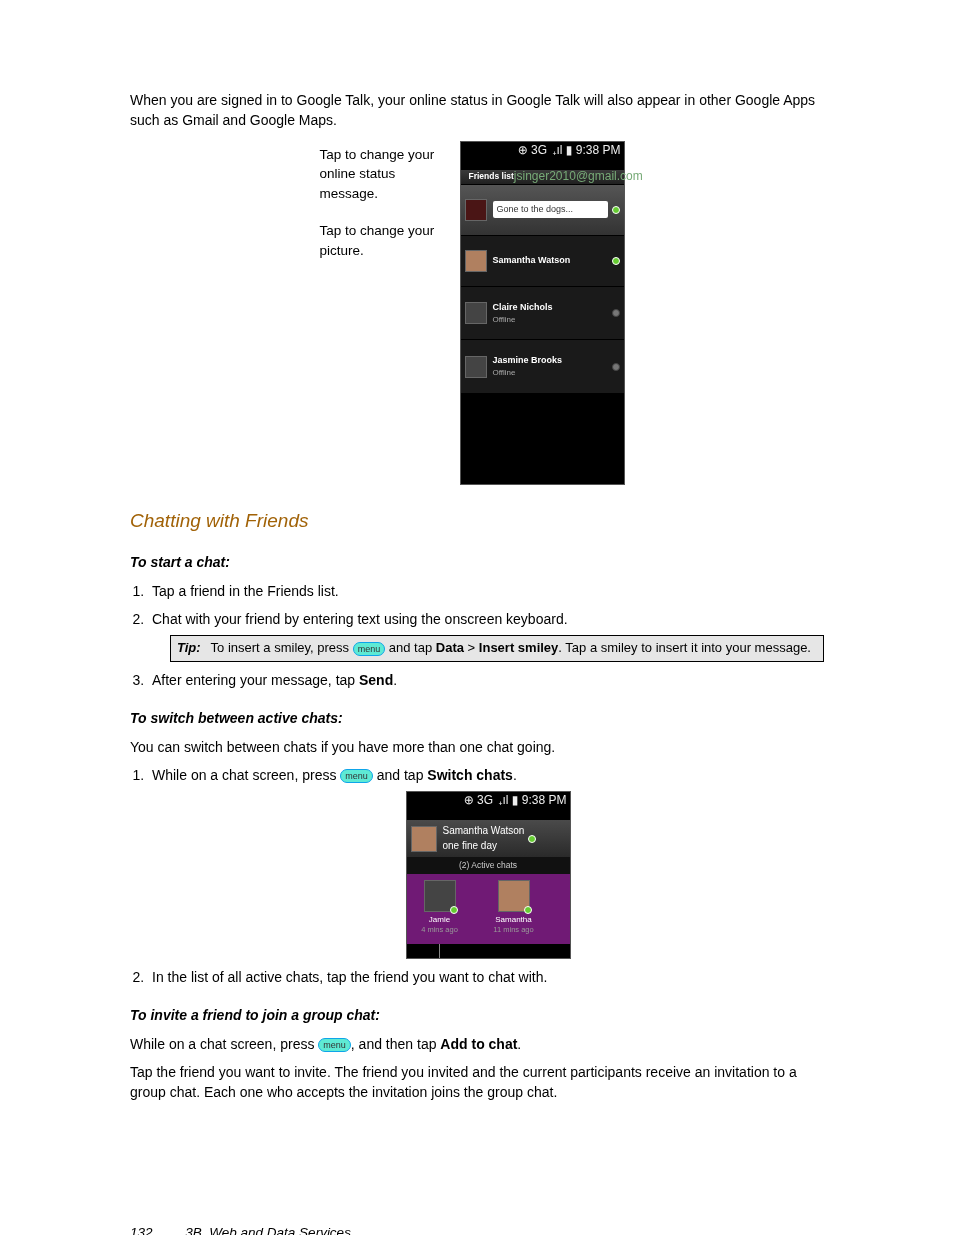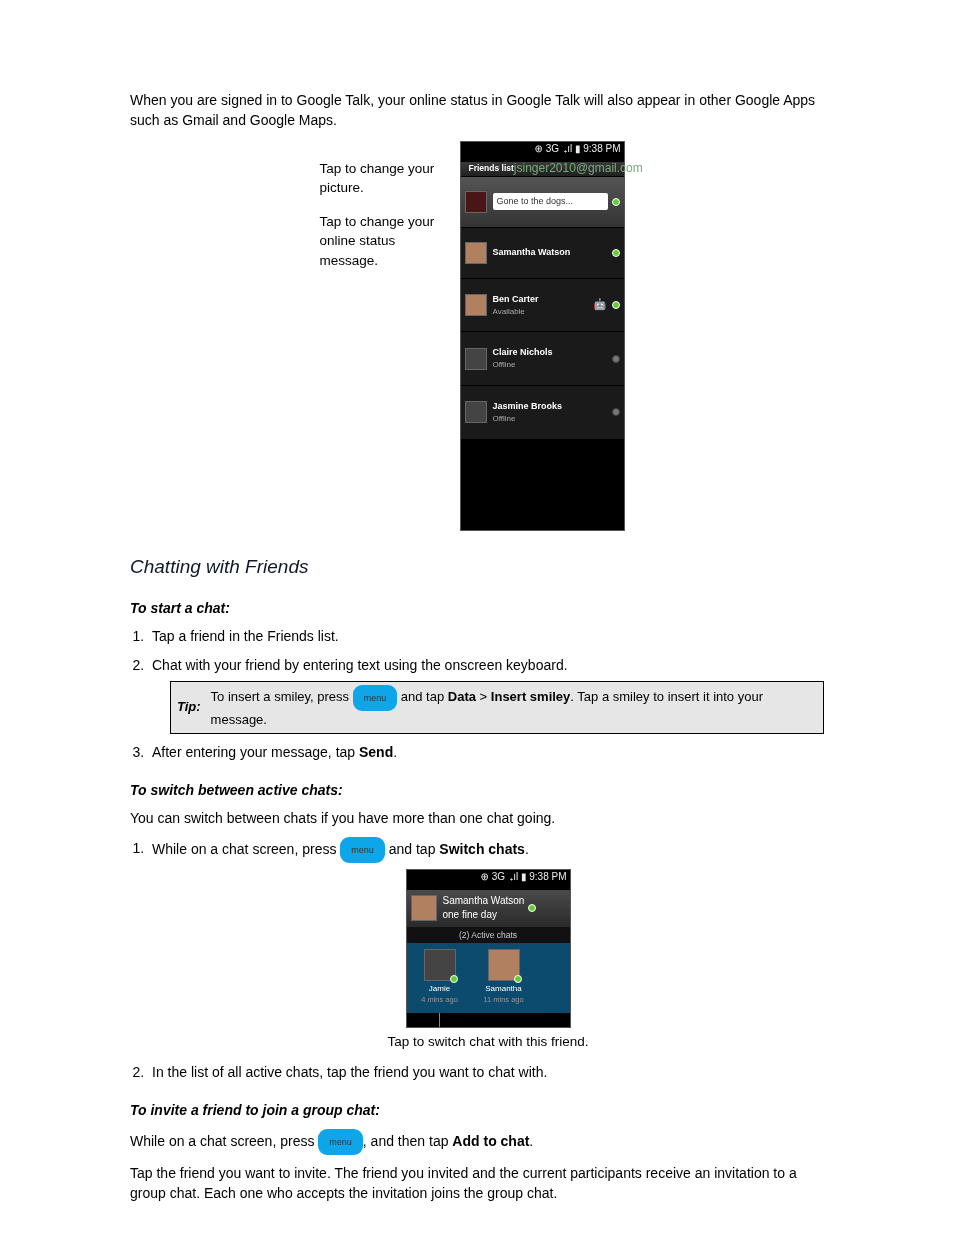--- a/index.html
+++ b/index.html
@@ -30,25 +30,25 @@
   .callouts-right .co2 { margin-top: 0px; }
   .phone {
     width: 165px;
     background: #000;
     color: #fff;
     font-size: 10px;
     border: 1px solid #555;
     margin: 0 10px;
   }
   .statusbar {
-    height: 20px;
+    height: 28px;
     background: #000;
     text-align: right;
     padding: 0 3px;
-    font-size: 10px;
+    font-size: 12px;
     color: #eee;
   }
   .statusbar .siglabel { margin-right: 2px; }
   .header-row {
     display: flex;
     background: linear-gradient(#3a3a3a,#202020);
     border-bottom: 1px solid #000;
     height: 15px;
     align-items: center;
     padding: 0 8px;
@@ -91,21 +91,21 @@
     flex: 0 0 auto;
   }
   .dot.green { background: #6c3; border: 1px solid #fff; }
   .dot.gray { background: #777; border: 1px solid #444; }
   .phone .empty { height: 90px; background: #000; }
   h2.section {
     font-style: italic;
     font-weight: normal;
     font-size: 19px;
     margin: 10px 0 18px 0;
-    color: #0f172a;
+    color: #a16207;
   }
   .subhead {
     font-style: italic;
     font-weight: bold;
     font-size: 14px;
     margin: 18px 0 8px 0;
   }
   ol { margin-left: 18px; margin-bottom: 8px; }
   ol li { margin-bottom: 8px; padding-left: 4px; }
   .tipbox {
@@ -114,27 +114,27 @@
     padding: 3px 6px;
     font-size: 13px;
     margin: 6px 0 8px 18px;
     display: flex;
     align-items: center;
     gap: 10px;
   }
   .tipbox .tlabel { font-style: italic; font-weight: bold; }
   .menu-icon {
     display: inline-block;
-    border: 7px solid #0ea5e9;
+    border: 1px solid #0ea5e9;
     border-radius: 9px;
     padding: 0 4px;
     font-size: 9px;
     line-height: 12px;
     vertical-align: middle;
-    background: #0ea5e9;
+    background: #5eead4;
     color: #333;
   }
   b { font-weight: bold; }
   .para { margin: 8px 0; }
   .caption-center { text-align: center; font-size: 13.5px; margin: 4px 0 10px 0; }
   
   .phone2 {
     width: 165px;
     background: #000;
     color: #fff;
@@ -151,23 +151,23 @@
   .phone2 .top-friend .avatar { width: 26px; height: 26px; }
   .phone2 .active-label {
     text-align: center;
     color: #ccc;
     font-size: 8.5px;
     padding: 2px 16px;
     background: #111;
   }
   .phone2 .chats-row {
     display: flex;
-    gap: 14px;
+    gap: 24px;
     padding: 6px 8px 8px 8px;
-    background: #0c4a6e;
+    background: #701a75;
   }
   .phone2 .chat-item { text-align: center; width: 50px; }
   .phone2 .chat-item .avatar { width: 32px; height: 32px; margin: 0 auto 2px auto; position: relative; }
   .phone2 .chat-item .dot { position: absolute; right: -3px; bottom: -3px; }
   .phone2 .chat-item .nm { font-size: 8px; }
   .phone2 .chat-item .tm { font-size: 7.5px; color: #999; }
   .phone2 .tick {
     height: 14px;
     position: relative;
   }
@@ -188,22 +188,22 @@
   .footer .pg { margin-right: 29px; }
 </style>
 </head>
 <body>
 
 <p class="intro">When you are signed in to Google Talk, your online status in Google Talk will also appear in other Google Apps such as Gmail and Google Maps.</p>
 
 <div class="figure-wrap">
   <div class="figure-row">
     <div class="callouts-left">
+      <div class="co co2">Tap to change your online status message.</div>
       <div class="co co1">Tap to change your picture.</div>
-      <div class="co co2">Tap to change your online status message.</div>
     </div>
 
     <div class="phone">
       <div class="statusbar">
         <span>⊕ </span>
         <span class="siglabel">3G</span>
         <span>₊ıl </span>
         <span>▮</span>
         <span>9:38 PM</span>
       </div>
@@ -214,29 +214,20 @@
       <div class="row input-row">
         <div class="avatar red"></div>
         <div class="status-input">Gone to the dogs...</div>
         <div class="dot green"></div>
       </div>
       <div class="row">
         <div class="avatar face"></div>
         <div class="textcol">
           <div class="name">Samantha  Watson</div>
         </div>
-        <div class="dot green"></div>
-      </div>
-      <div class="row">
-        <div class="avatar face"></div>
-        <div class="textcol">
-          <div class="name">Ben Carter</div>
-          <div class="sub">Available</div>
-        </div>
-        <span style="font-size:11px;">🤖</span>
         <div class="dot green"></div>
       </div>
       <div class="row">
         <div class="avatar"></div>
         <div class="textcol">
           <div class="name">Claire Nichols</div>
           <div class="sub">Offline</div>
         </div>
         <div class="dot gray"></div>
       </div>
@@ -307,21 +298,20 @@
         <div class="chat-item">
           <div class="avatar face" style="position:relative;">
             <div class="dot green"></div>
           </div>
           <div class="nm">Samantha</div>
           <div class="tm">11 mins ago</div>
         </div>
       </div>
       <div class="tick"></div>
     </div>
-    <div class="caption-center">Tap to switch chat with this friend.</div>
   </li>
   <li>In the list of all active chats, tap the friend you want to chat with.</li>
 </ol>
 
 <div class="subhead">To invite a friend to join a group chat:</div>
 <p class="para">
   <span>While on a chat screen, press </span><span class="menu-icon">menu</span><span>, and then tap </span><b>Add to chat</b><span>.</span>
 </p>
 <p class="para">Tap the friend you want to invite. The friend you invited and the current participants receive an invitation to a group chat. Each one who accepts the invitation joins the group chat.</p>
 

